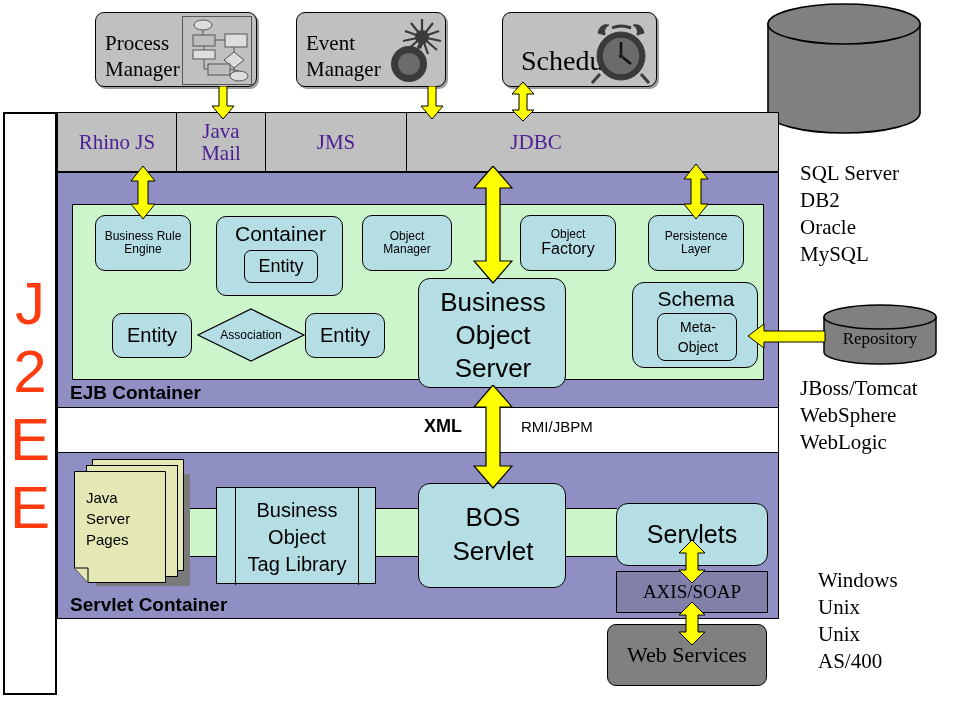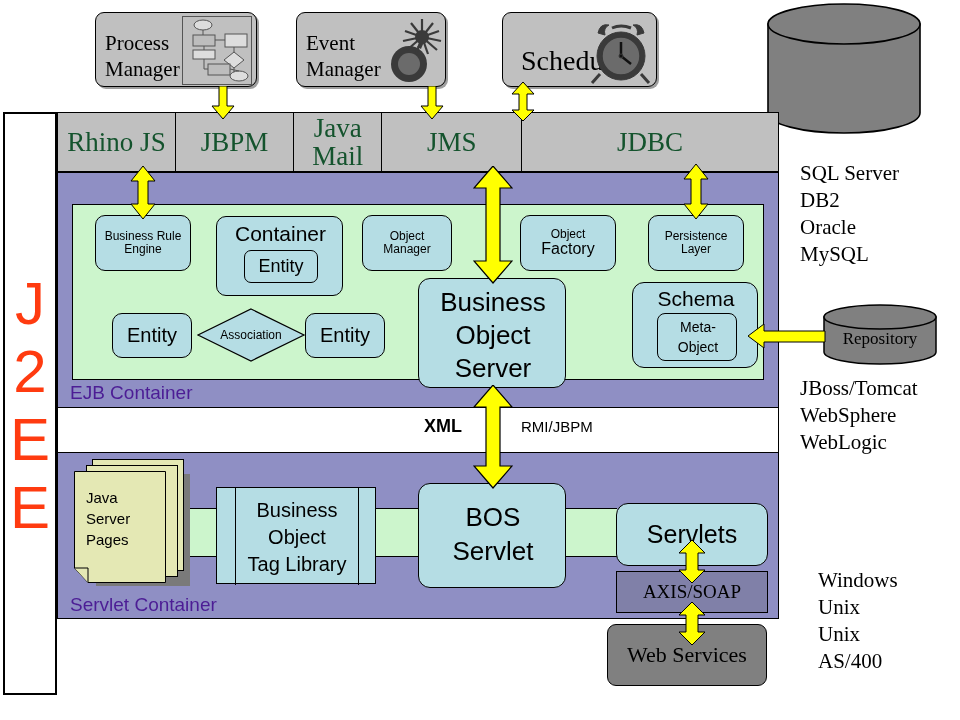--- a/index.html
+++ b/index.html
@@ -15,25 +15,25 @@
 
   
   .extbox{background:#c0c0c0;border:1px solid #000;border-radius:9px;
           box-shadow:2px 2px 0 rgba(0,0,0,.38);}
   .extbox .lbl{position:absolute;font-family:"Liberation Serif",serif;color:#000;}
 
   
   .apibar{background:#c0c0c0;border:1px solid #000;}
   .apicell{border-right:1px solid #000;}
   .apicell:last-child{border-right:none;}
-  .apicell .t{font-family:"Liberation Serif",serif;font-size:27px;color:#14532d;}
+  .apicell .t{font-family:"Liberation Serif",serif;font-size:21px;color:#4c1d95;}
 
   
   .band{background:#8f8fc4;border:1px solid #000;}
-  .bandlbl{position:absolute;font-family:"Liberation Sans",sans-serif;font-size:19px;color:#4c1d95;}
+  .bandlbl{position:absolute;font-family:"Liberation Sans",sans-serif;font-size:19px;color:#000000;font-weight:bold;}
 
   .greenarea{background:#ccf5cc;border:1px solid #000;}
 
   
   .cbox{background:#b5dde4;border:1px solid #000;border-radius:10px;}
   .cbox.sharp{border-radius:0;}
   .cbox .t{font-family:"Liberation Sans",sans-serif;color:#000;}
 
   .greybox{background:#808080;border:1px solid #000;border-radius:9px;}
   .greybox2{background:#8080a8;border:1px solid #000;}
@@ -172,23 +172,20 @@
     <div class="j2ee-letter" style="top:160px;">J</div>
     <div class="j2ee-letter" style="top:228px;">2</div>
     <div class="j2ee-letter" style="top:296px;">E</div>
     <div class="j2ee-letter" style="top:364px;">E</div>
   </div>
 
   <div class="abs apibar" style="left:57px;top:112px;width:722px;height:60px;display:flex;">
     <div class="apicell ctr" style="width:118px;height:100%;">
       <span class="t">Rhino JS</span>
     </div>
-    <div class="apicell ctr" style="width:118px;height:100%;">
-      <span class="t">JBPM</span>
-    </div>
     <div class="apicell ctr" style="width:88px;height:100%;flex-direction:column;">
       <span class="t">Java</span>
       <span class="t">Mail</span>
     </div>
     <div class="apicell ctr" style="width:140px;height:100%;">
       <span class="t">JMS</span>
     </div>
     <div class="apicell ctr" style="width:258px;height:100%;">
       <span class="t">JDBC</span>
     </div>

